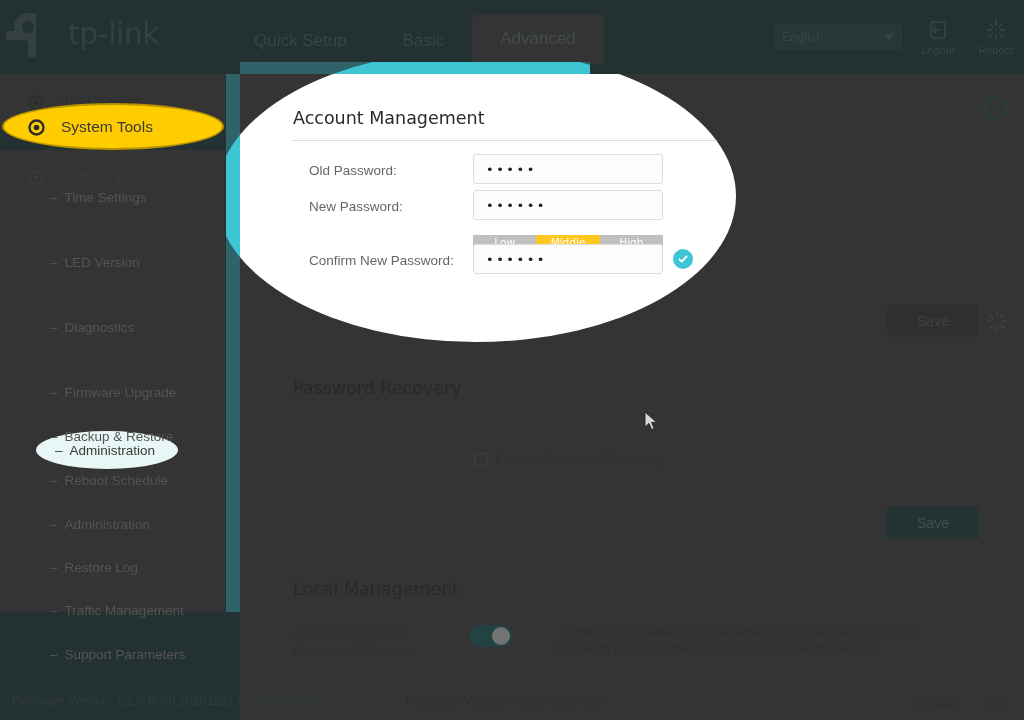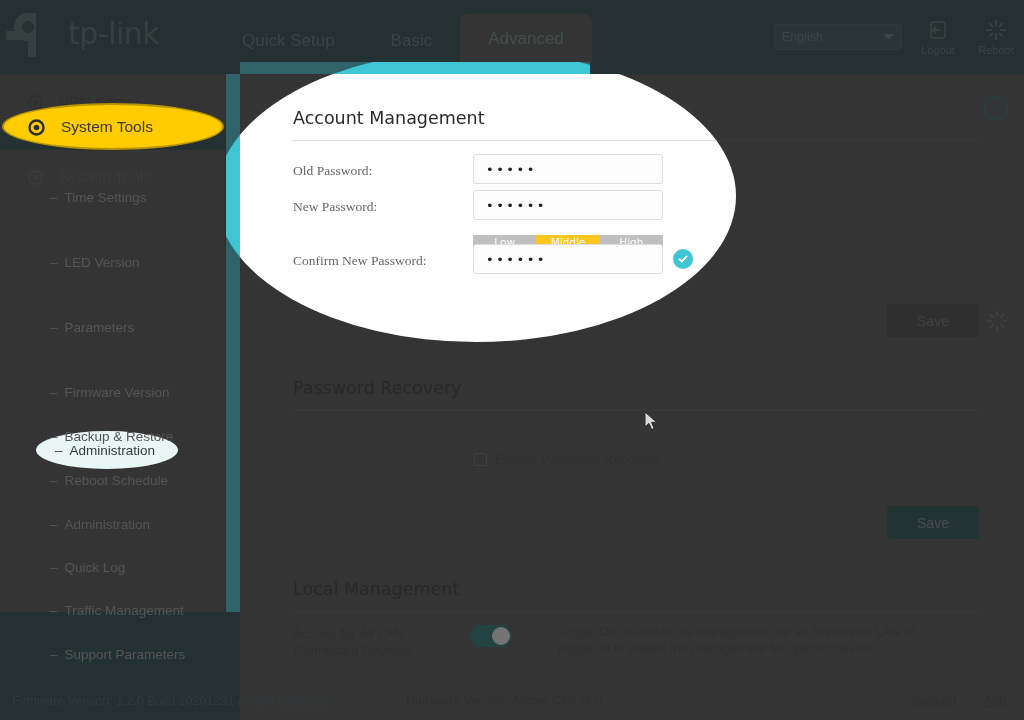--- a/index.html
+++ b/index.html
@@ -36,21 +36,21 @@
     display: flex; align-items: center; gap: 6px;
     height: 50px;
   }
   .logo svg { display: block; }
   .logo-text {
     font-size: 30px; color: #4b6a6a; letter-spacing: -0.5px;
     font-family: "DejaVu Sans", sans-serif;
   }
 
   .tabs {
-    position: absolute; left: 214px; top: 0;
+    position: absolute; left: 226px; top: 0;
     height: 64px;
     display: flex; align-items: flex-end;
   }
   .tab {
     padding: 0 28px; height: 46px; line-height: 46px;
     font-size: 17px; color: #577473;
     cursor: pointer; white-space: nowrap;
   }
   .tab.active {
     background: #4a4a4a; color: #6f8a89;
@@ -134,22 +134,22 @@
     position: absolute; left: 293px;
     font-size: 17.5px; color: #2b2b2b;
     font-family: "DejaVu Sans", sans-serif;
   }
   .section-rule {
     position: absolute; left: 292px; width: 688px; height: 1px;
     background: #5a5a5a;
   }
 
   .field-label {
-    position: absolute; left: 293px;
-    font-size: 13.5px; color: #3d3d3d; font-family: Liberation Serif, serif;
+    position: absolute; left: 309px;
+    font-size: 13.5px; color: #3d3d3d;
   }
   .field-input {
     position: absolute; left: 473px;
     width: 190px; height: 30px;
     background: #fdfdfd; border: 1px solid #dcdcdc; border-radius: 3px;
     display: flex; align-items: center; padding: 0 12px;
     font-size: 13px; letter-spacing: 2.5px; color: #222;
     font-family: "DejaVu Sans", sans-serif;
   }
 
@@ -355,41 +355,41 @@
       <div class="sb-sub" style="top:108px">
         <span class="sb-dash">–</span>
         <span>Time Settings</span>
         </div>
       <div class="sb-sub" style="top:173px">
         <span class="sb-dash">–</span>
         <span>LED Version</span>
         </div>
       <div class="sb-sub" style="top:238px">
         <span class="sb-dash">–</span>
-        <span>Parameters</span>
+        <span>Diagnostics</span>
         </div>
       <div class="sb-sub" style="top:303px">
         <span class="sb-dash">–</span>
-        <span>Firmware Version</span>
+        <span>Firmware Upgrade</span>
         </div>
       <div class="sb-sub" style="top:347px">
         <span class="sb-dash">–</span>
         <span>Backup &amp; Restore</span>
         </div>
       <div class="sb-sub" style="top:391px">
         <span class="sb-dash">–</span>
         <span>Reboot Schedule</span>
         </div>
       <div class="sb-sub" style="top:435px">
         <span class="sb-dash">–</span>
         <span>Administration</span>
         </div>
       <div class="sb-sub" style="top:478px">
         <span class="sb-dash">–</span>
-        <span>Quick Log</span>
+        <span>Restore Log</span>
         </div>
       <div class="sb-sub" style="top:521px">
         <span class="sb-dash">–</span>
         <span>Traffic Management</span>
         </div>
       <div class="sb-sub" style="top:565px">
         <span class="sb-dash">–</span>
         <span>Support Parameters</span>
         </div>
     </div>

